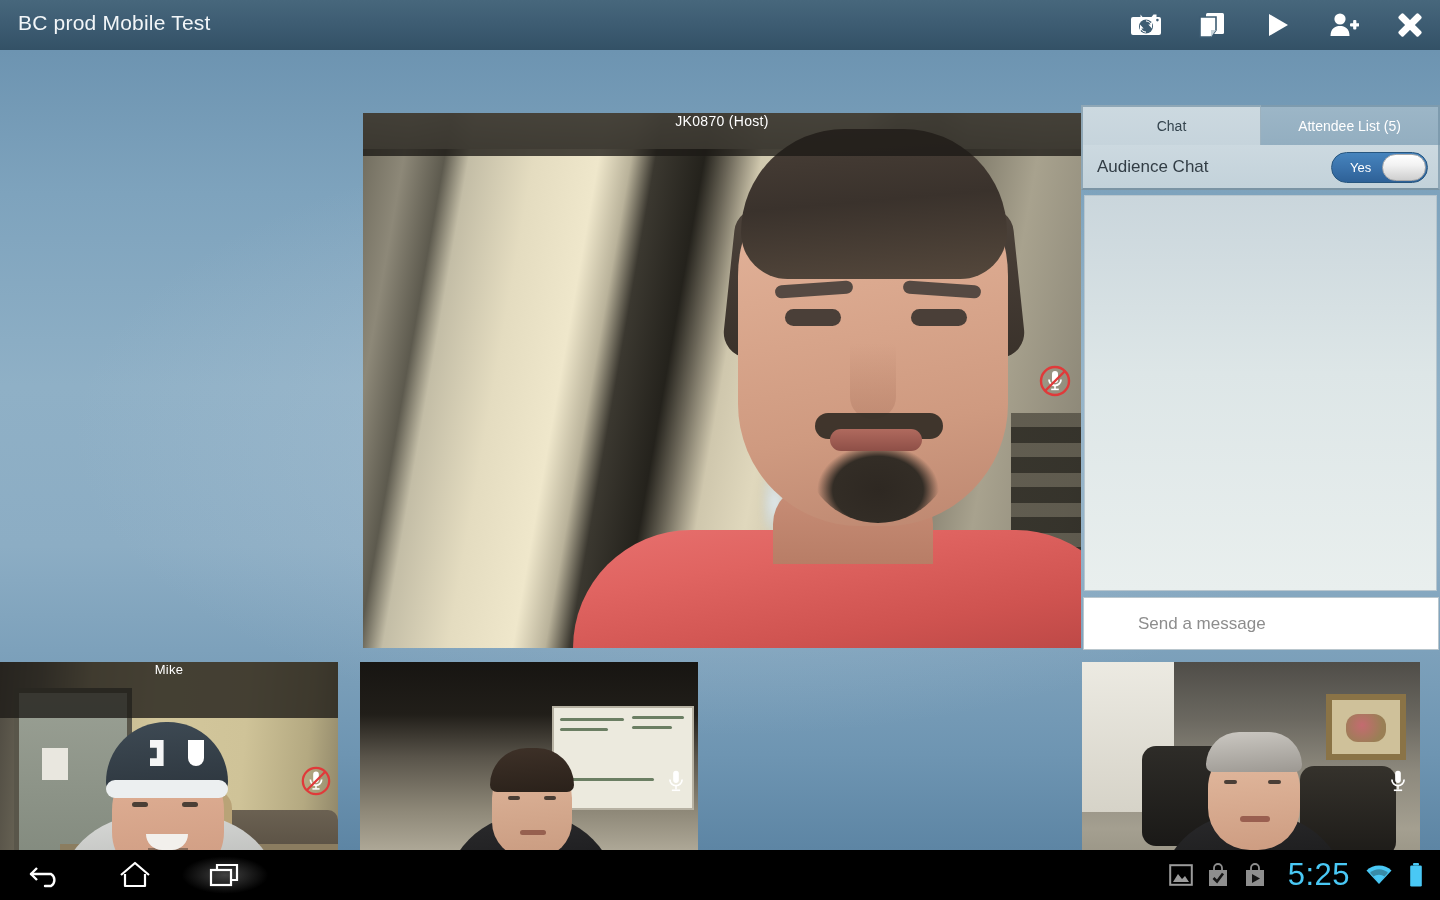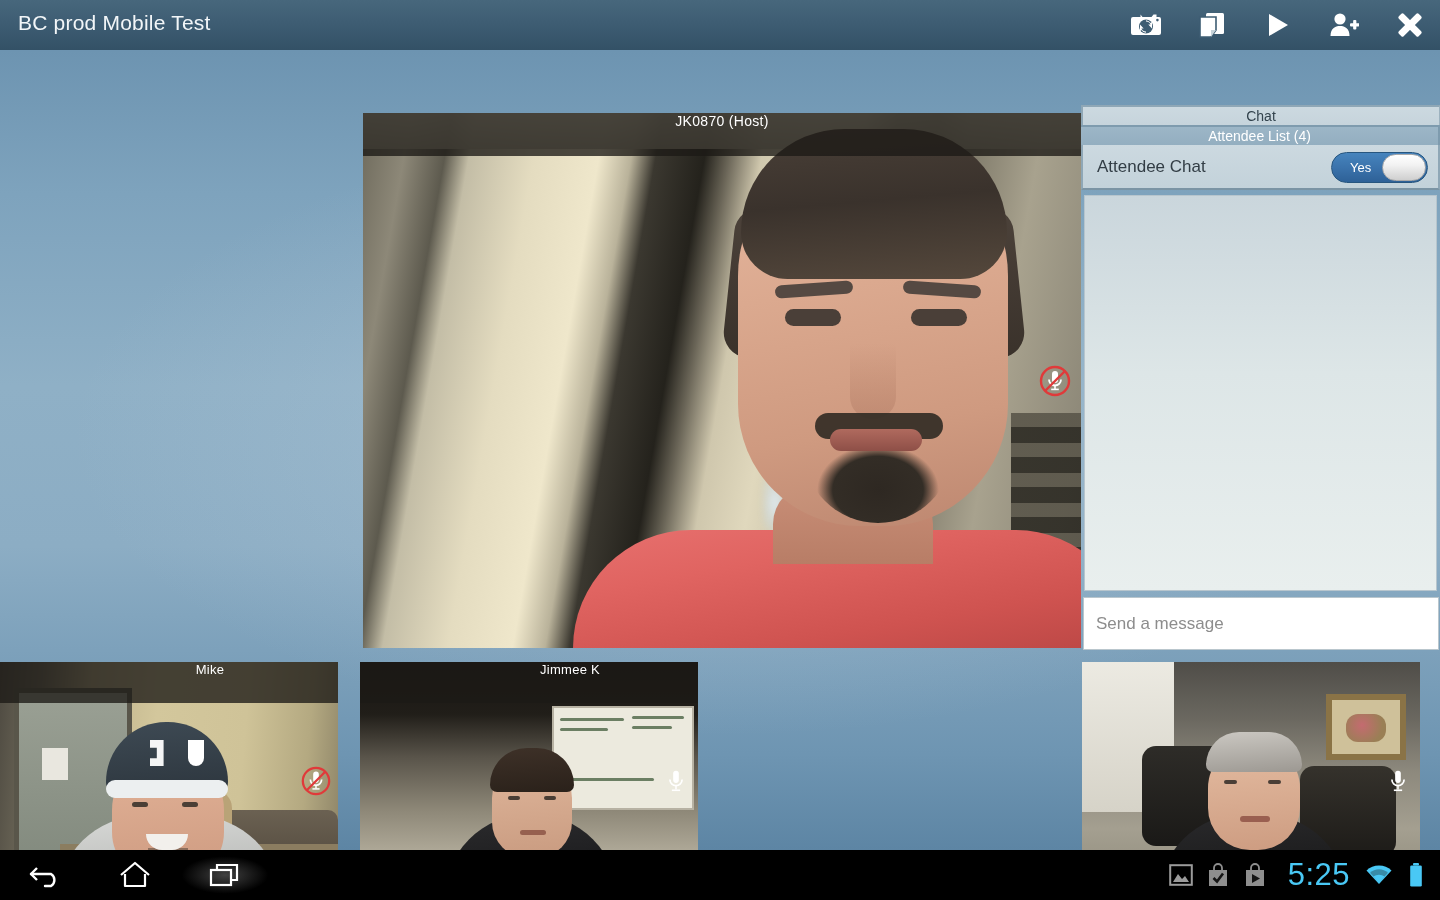--- a/index.html
+++ b/index.html
@@ -128,21 +128,21 @@
   .mic{
     position:absolute;right:8px;top:50%;transform:translateY(-50%);
     width:36px;height:36px;display:flex;align-items:center;justify-content:center;cursor:pointer;
   }
   .mic svg{display:block;}
 
   
   .thumb{
     position:absolute;top:612px;width:338px;height:238px;overflow:hidden;background:#2a2a26;
   }
-  .thumb .namebar{height:41px;padding-left:41px;}
+  .thumb .namebar{height:56px;}
   .thumb .nb-label{font-size:13px;}
   .thumb .mic{width:32px;height:32px;right:6px;}
   #thumb0{left:0px;}
   #thumb1{left:360px;}
   #thumb2{left:721px;}
   #thumb3{left:1082px;}
 
   .sc{position:absolute;inset:0;}
   
   .t0-wall{position:absolute;inset:0;background:linear-gradient(95deg,#4e4a41 0%,#6f6a5a 12%,#bdb18a 26%,#d3c79c 45%,#cfc398 70%,#b4a981 88%,#8b8266 100%);}
@@ -197,21 +197,21 @@
   .t3-face{position:absolute;left:126px;top:80px;width:92px;height:108px;border-radius:46px 46px 42px 42px;background:linear-gradient(175deg,#e5bda2,#cd9c81);}
   .t3-hair{position:absolute;left:124px;top:70px;width:96px;height:40px;border-radius:48px 48px 10px 10px;background:linear-gradient(175deg,#cbc8c2,#9c9892);}
   .t3-eye{position:absolute;width:13px;height:4px;border-radius:2px;background:#4a3f37;top:118px;}
   .t3-eye.l{left:142px;} .t3-eye.r{left:186px;}
   .t3-mouth{position:absolute;left:158px;top:154px;width:30px;height:6px;border-radius:3px;background:#9a5f50;}
 
   
   .chatpanel{
     position:absolute;left:1081px;top:55px;width:359px;height:545px;
   }
-  .tabs{position:absolute;left:0;top:0;width:359px;height:40px;display:flex;flex-direction:column;}
+  .tabs{position:absolute;left:0;top:0;width:359px;height:40px;display:flex;}
   .tab{
     flex:1;display:flex;align-items:center;justify-content:center;
     font-size:14px;cursor:pointer;
     font-family:"Liberation Sans", sans-serif;
   }
   .tab.active{
     background:linear-gradient(180deg,#ccd9e0,#c6d4dc);
     color:#33434d;
     border-top:2px solid #8fa7b6;border-left:2px solid #8fa7b6;border-right:1px solid #9db2bf;
     box-sizing:border-box;
@@ -248,21 +248,21 @@
     border:1px solid #a9a9a9;box-sizing:border-box;
   }
   .chatbody{
     position:absolute;left:3px;top:90px;width:353px;height:396px;
     background:linear-gradient(180deg,#cad6dc 0%,#dde6e7 45%,#e9efee 100%);
     border:1px solid #b7c5cd;box-sizing:border-box;
   }
   .chatinput{
     position:absolute;left:2px;top:492px;width:356px;height:53px;
     background:#ffffff;border:1px solid #b9c6cd;box-sizing:border-box;
-    display:flex;align-items:center;
+    display:flex;align-items:center;padding-left:42px;
   }
   .chatinput input{
     border:none;outline:none;width:100%;height:100%;
     padding-left:12px;font-size:17px;color:#333;background:transparent;
     font-family:"Liberation Sans", sans-serif;
   }
   .chatinput input::placeholder{color:#8d8d8d;}
 
   
   .navbar{
@@ -413,23 +413,20 @@
         <div class="t1-scrib" style="left:272px;top:64px;width:40px;"></div>
         <div class="t1-scrib" style="left:212px;top:116px;width:82px;"></div>
         <div class="t1-tabletop"></div>
         <div class="t1-body"></div>
         <div class="t1-face"></div>
         <div class="t1-hair"></div>
         <div class="t1-eye l"></div>
         <div class="t1-eye r"></div>
         <div class="t1-mouth"></div>
       </div>
-      <div class="namebar">
-        <span class="nb-label">Jimmee K</span>
-      </div>
       <div class="mic" title="Microphone">
         <svg width="32" height="32" viewBox="0 0 34 34">
           <rect x="14" y="6" width="6" height="13" rx="3" fill="#ffffff"></rect>
           <path d="M10.5 15.5 a6.5 6.5 0 0 0 13 0" fill="none" stroke="#ffffff" stroke-width="1.8"></path>
           <rect x="16.2" y="21.5" width="1.6" height="4.5" fill="#ffffff"></rect>
           <rect x="12.6" y="26" width="8.8" height="1.7" fill="#ffffff"></rect>
         </svg>
       </div>
     </div>
 
@@ -459,26 +456,26 @@
       </div>
     </div>
 
     <div class="chatpanel">
 
       <div class="tabs">
         <div class="tab active">
           <span>Chat</span>
         </div>
         <div class="tab inactive">
-          <span>Attendee List (4)</span>
+          <span>Attendee List (5)</span>
         </div>
       </div>
 
       <div class="audience-row">
-        <span class="audience-label">Attendee Chat</span>
+        <span class="audience-label">Audience Chat</span>
         <div class="toggle">
           <span class="toggle-label">Yes</span>
           <span class="toggle-knob"></span>
         </div>
       </div>
 
       <div class="chatbody"></div>
 
       <div class="chatinput">
         <input type="text" value="" placeholder="Send a message" style="">

